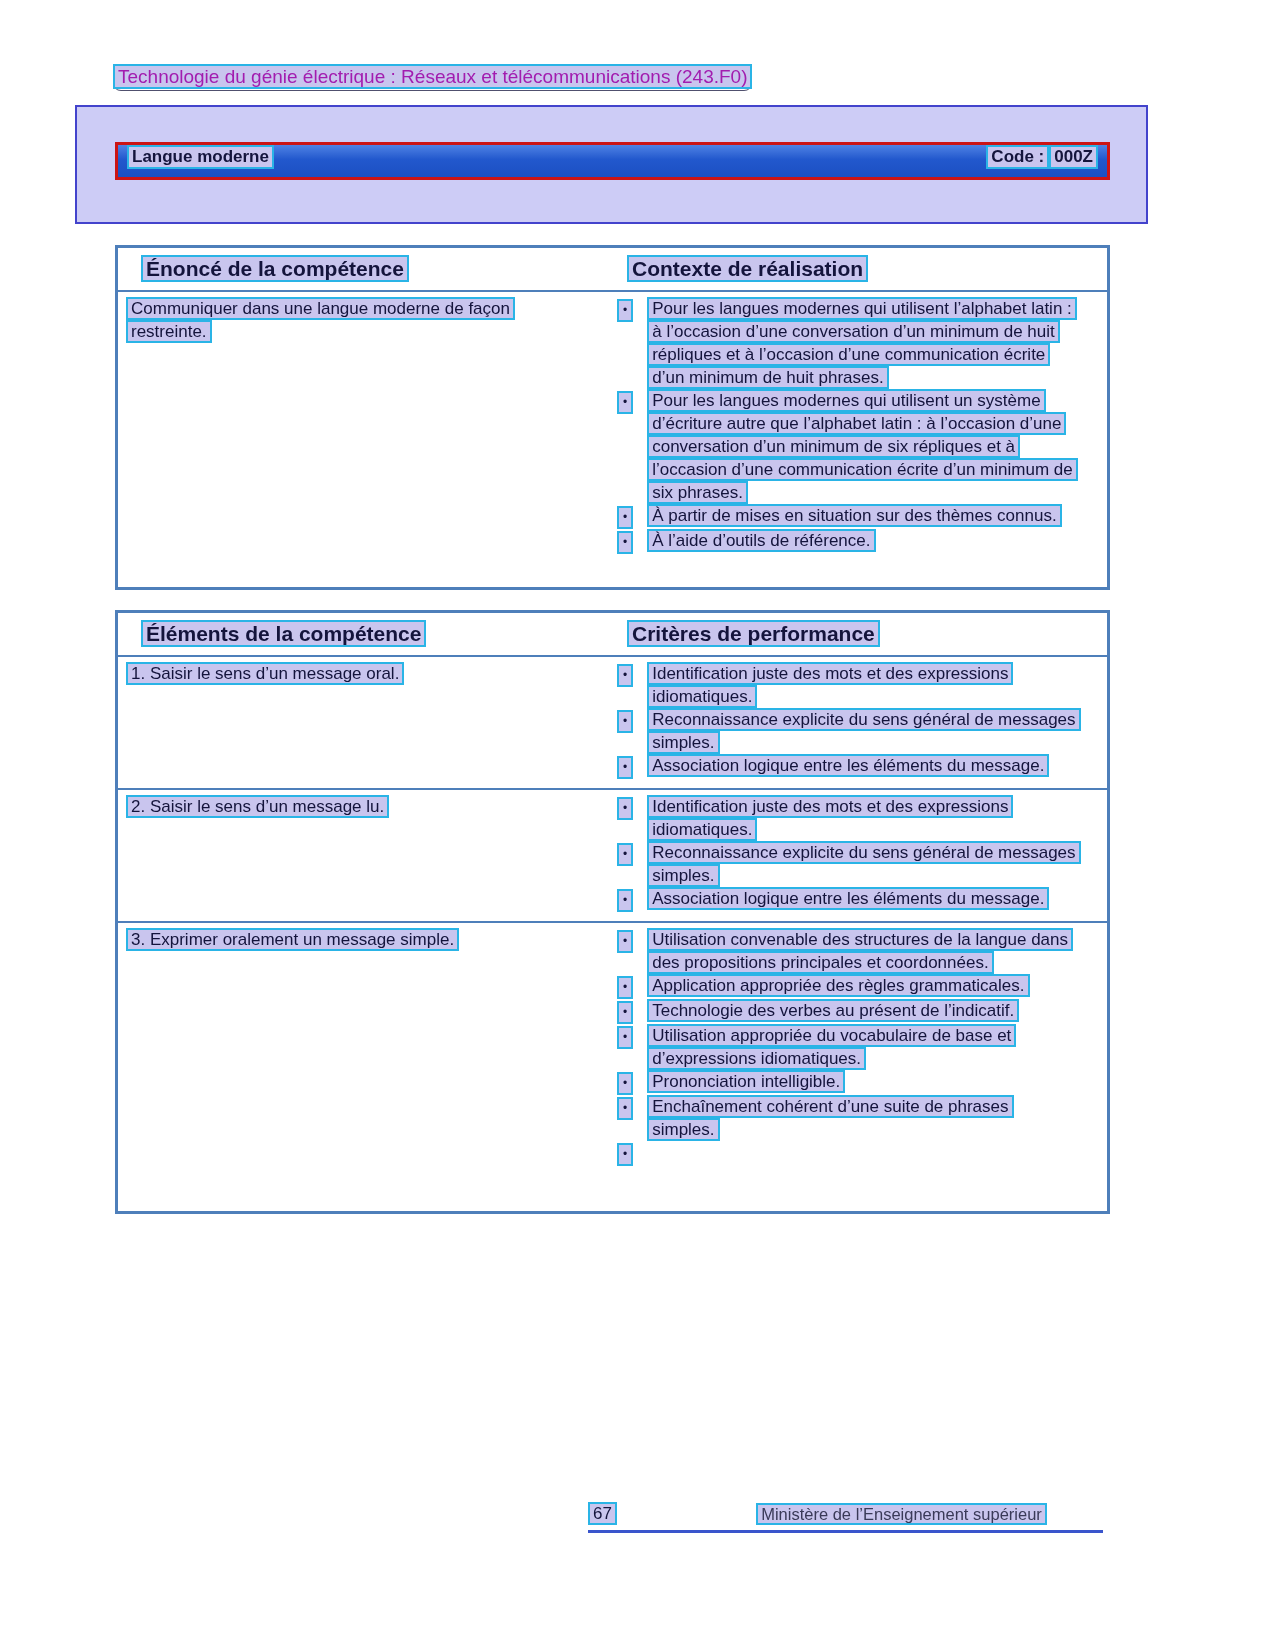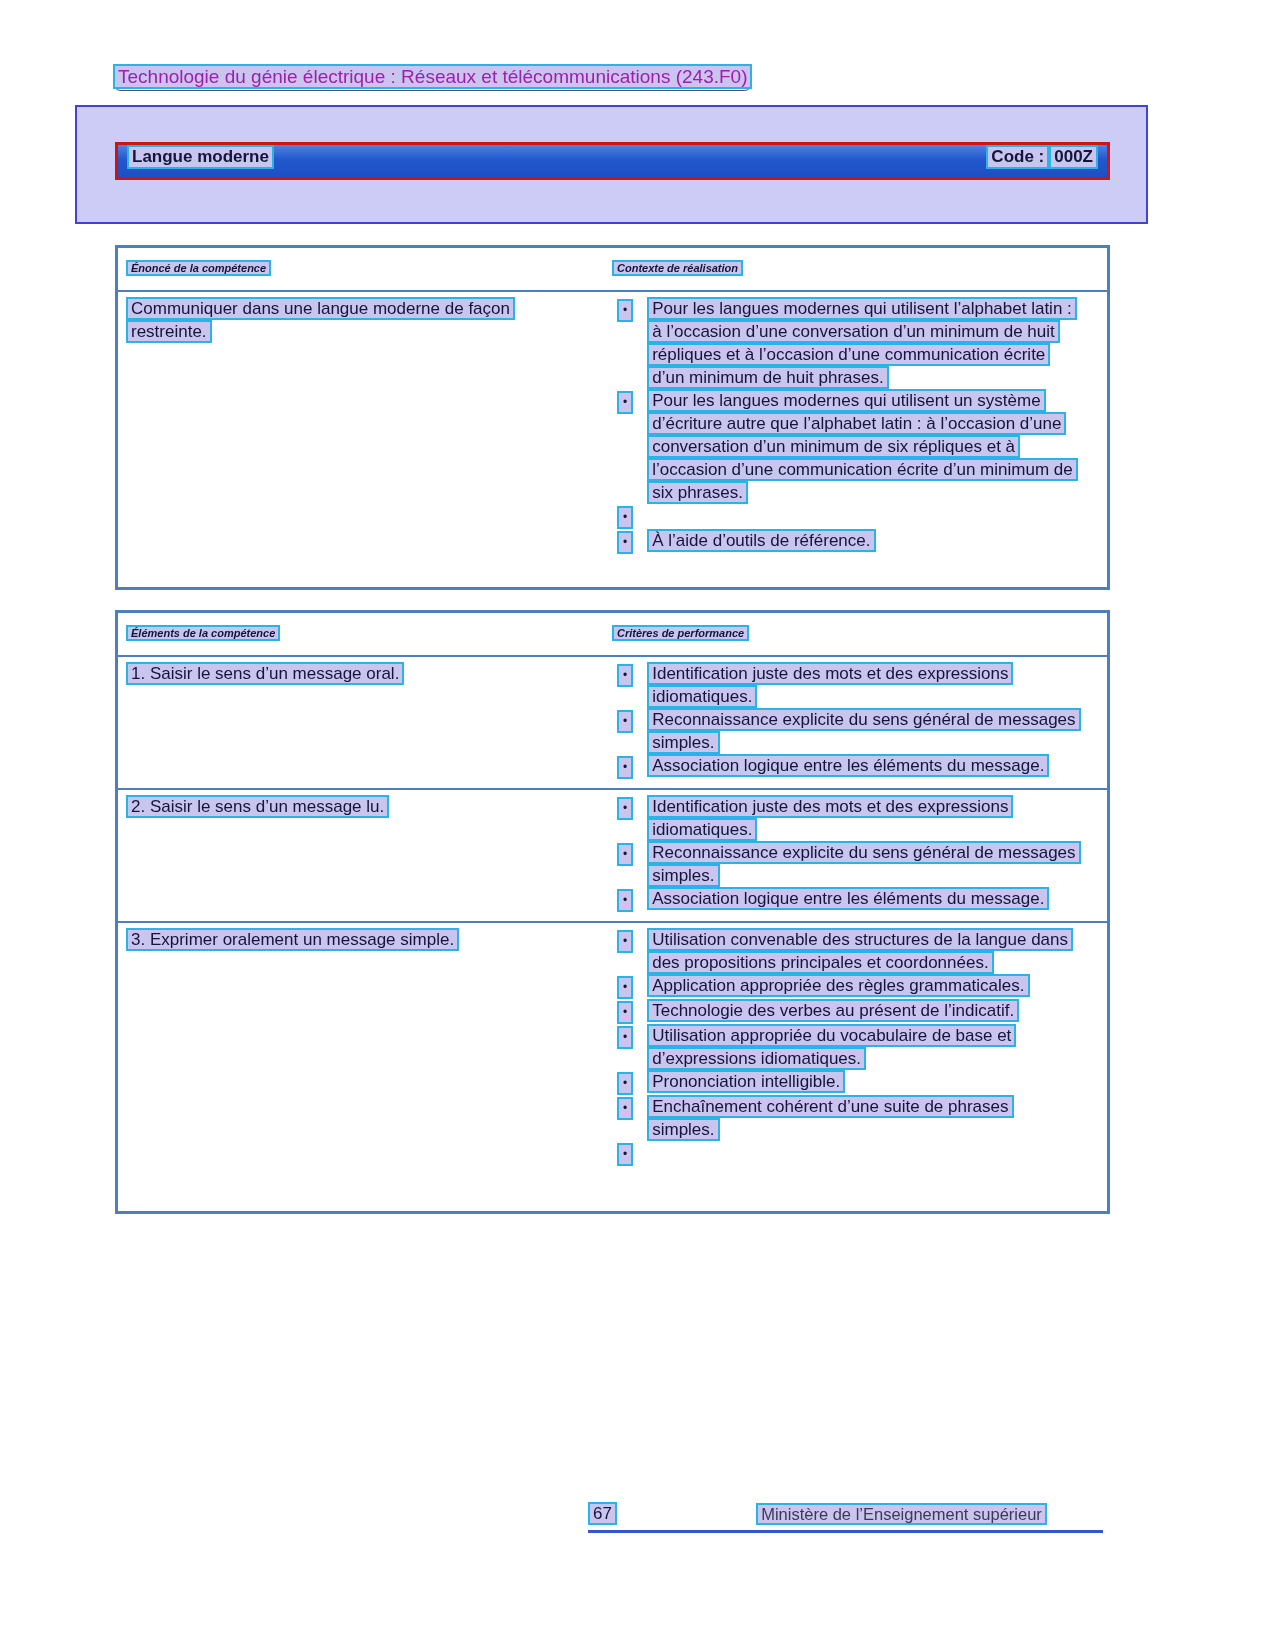--- a/index.html
+++ b/index.html
@@ -44,21 +44,21 @@
 
   .ctable {
     position:absolute; left:115px; width:995px;
     border:3px solid #4e7fba; background:#fff;
     font-size:17px; line-height:23px;
   }
   .table-1 { top:245px; min-height:345px; }
   .table-2 { top:610px; min-height:604px; }
   .t-head {
     display:flex; border-bottom:2px solid #4e7fba;
-    padding:9px 0 10px; font-weight:bold; font-size:11px;font-style:italic;
+    padding:9px 15px 10px; font-weight:bold; font-size:21px;
   }
   .col-l { width:494px; flex:none; padding-left:8px; padding-right:45px; }
   .col-r { flex:1; }
   .t-row { display:flex; padding:5px 0 9px; }
   .t-row + .t-row { border-top:2px solid #4e7fba; }
   ul.crit { list-style:none; }
   li.crit-item { display:flex; align-items:flex-start; }
   .bullet {
     flex:none; margin-left:5px; margin-right:14px; margin-top:2px;
     font-size:12px; line-height:19px; padding:0 4px;
@@ -113,20 +113,21 @@
           <li class="crit-item">
             <span class="bullet hl">•</span>
             <div class="li-text"><span class="hl">Pour les langues modernes qui utilisent l’alphabet latin : à l’occasion d’une conversation d’un minimum de huit répliques et à l’occasion d’une communication écrite d’un minimum de huit phrases.</span></div>
           </li>
           <li class="crit-item">
             <span class="bullet hl">•</span>
             <div class="li-text"><span class="hl">Pour les langues modernes qui utilisent un système d’écriture autre que l’alphabet latin : à l’occasion d’une conversation d’un minimum de six répliques et à l’occasion d’une communication écrite d’un minimum de six phrases.</span></div>
           </li>
           <li class="crit-item">
             <span class="bullet hl">•</span>
+            <div class="li-text"><span class="hl">À partir de mises en situation sur des thèmes connus.</span></div>
           </li>
           <li class="crit-item">
             <span class="bullet hl">•</span>
             <div class="li-text"><span class="hl">À l’aide d’outils de référence.</span></div>
           </li>
         </ul>
       </div>
     </div>
   </div>
 

